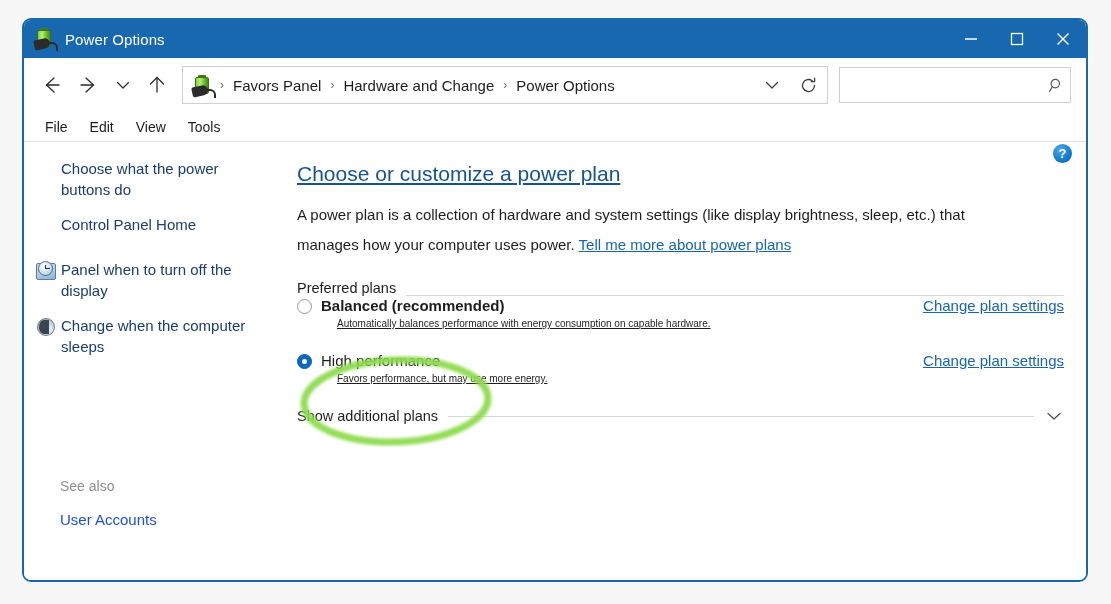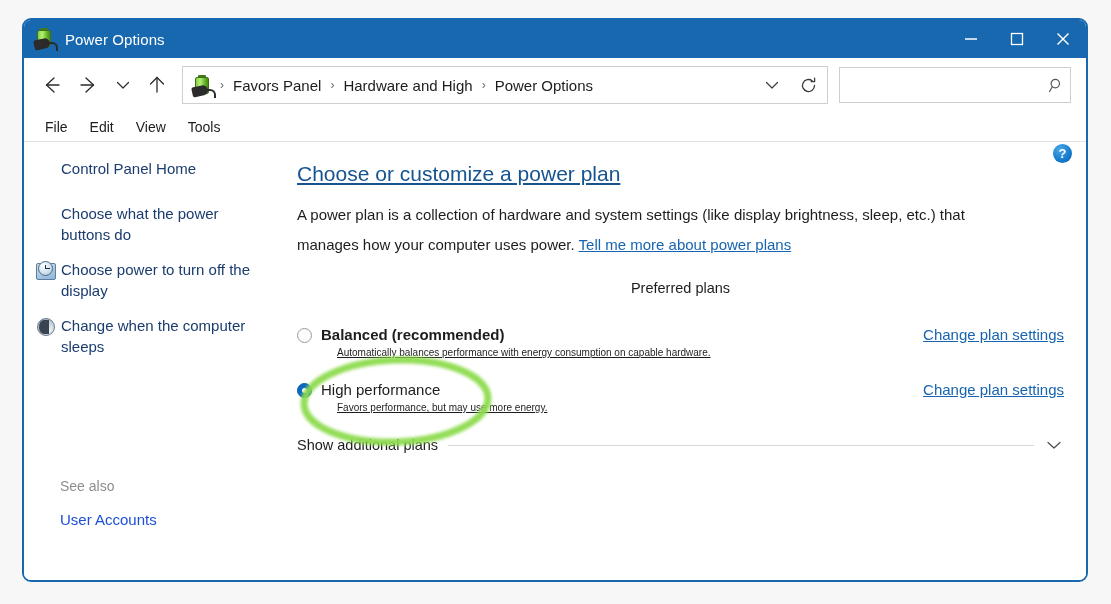--- a/index.html
+++ b/index.html
@@ -281,24 +281,22 @@
     max-width: 705px;
     margin-bottom: 20px;
   }
   #desc-link {
     color: #1764b0;
     text-decoration: underline;
   }
 
   .group-header {
     display:flex;
-    align-items:center;
+    align-items:flex-end;
     gap: 10px;
-    margin-bottom: 18px;
-    flex-direction: column;
   }
   .group-header .lbl {
     font-size: 14.5px;
     color: #1d1d1d;
     white-space:nowrap;
   }
   .group-header .rule {
     flex:1 1 auto;
     height: 1px;
     background: #d8d8d8;
@@ -455,21 +453,21 @@
           <div class="cap"></div>
           <div class="body"></div>
           <div class="cord"></div>
           <div class="plug"></div>
         </div>
       </div>
       <div class="crumbs">
         <span class="crumb-sep">›</span>
         <span class="crumb">Favors Panel</span>
         <span class="crumb-sep">›</span>
-        <span class="crumb">Hardware and High</span>
+        <span class="crumb">Hardware and Change</span>
         <span class="crumb-sep">›</span>
         <span class="crumb">Power Options</span>
       </div>
       <div id="crumb-chevron">
         <svg width="18" height="18" viewBox="0 0 18 18">
             <path d="M3.5 6.5 L9 12 L14.5 6.5" fill="none" stroke="#3a3a3a" stroke-width="1.2" stroke-linecap="round" stroke-linejoin="round"></path>
           </svg>
       </div>
       <div id="refresh-btn">
         <svg width="19" height="19" viewBox="0 0 19 19">
@@ -494,39 +492,39 @@
     <div class="menu-item">File</div>
     <div class="menu-item">Edit</div>
     <div class="menu-item">View</div>
     <div class="menu-item">Tools</div>
   </div>
 
   <div id="body">
 
     <div id="sidebar">
 
+      <div class="side-link">
+        <div class="side-ico blank"></div>
+        <div class="side-text">Choose what the power buttons do</div>
+      </div>
+
       <div class="side-link" style="margin-bottom:22px;">
         <div class="side-ico blank"></div>
         <div class="side-text">Control Panel Home</div>
-      </div>
-
-      <div class="side-link">
-        <div class="side-ico blank"></div>
-        <div class="side-text">Choose what the power buttons do</div>
       </div>
 
 
       <div class="side-link">
         <div class="side-ico clock-ic">
           <div class="mon"></div>
             <div class="face"></div>
             <div class="h1"></div>
             <div class="h2"></div>
         </div>
-        <div class="side-text">Choose power to turn off the display</div>
+        <div class="side-text">Panel when to turn off the display</div>
       </div>
 
       <div class="side-link">
         <div class="side-ico moon-ic">
           <div class="disc"></div>
             <div class="shade"></div>
         </div>
         <div class="side-text">Change when the computer sleeps</div>
       </div>
 

